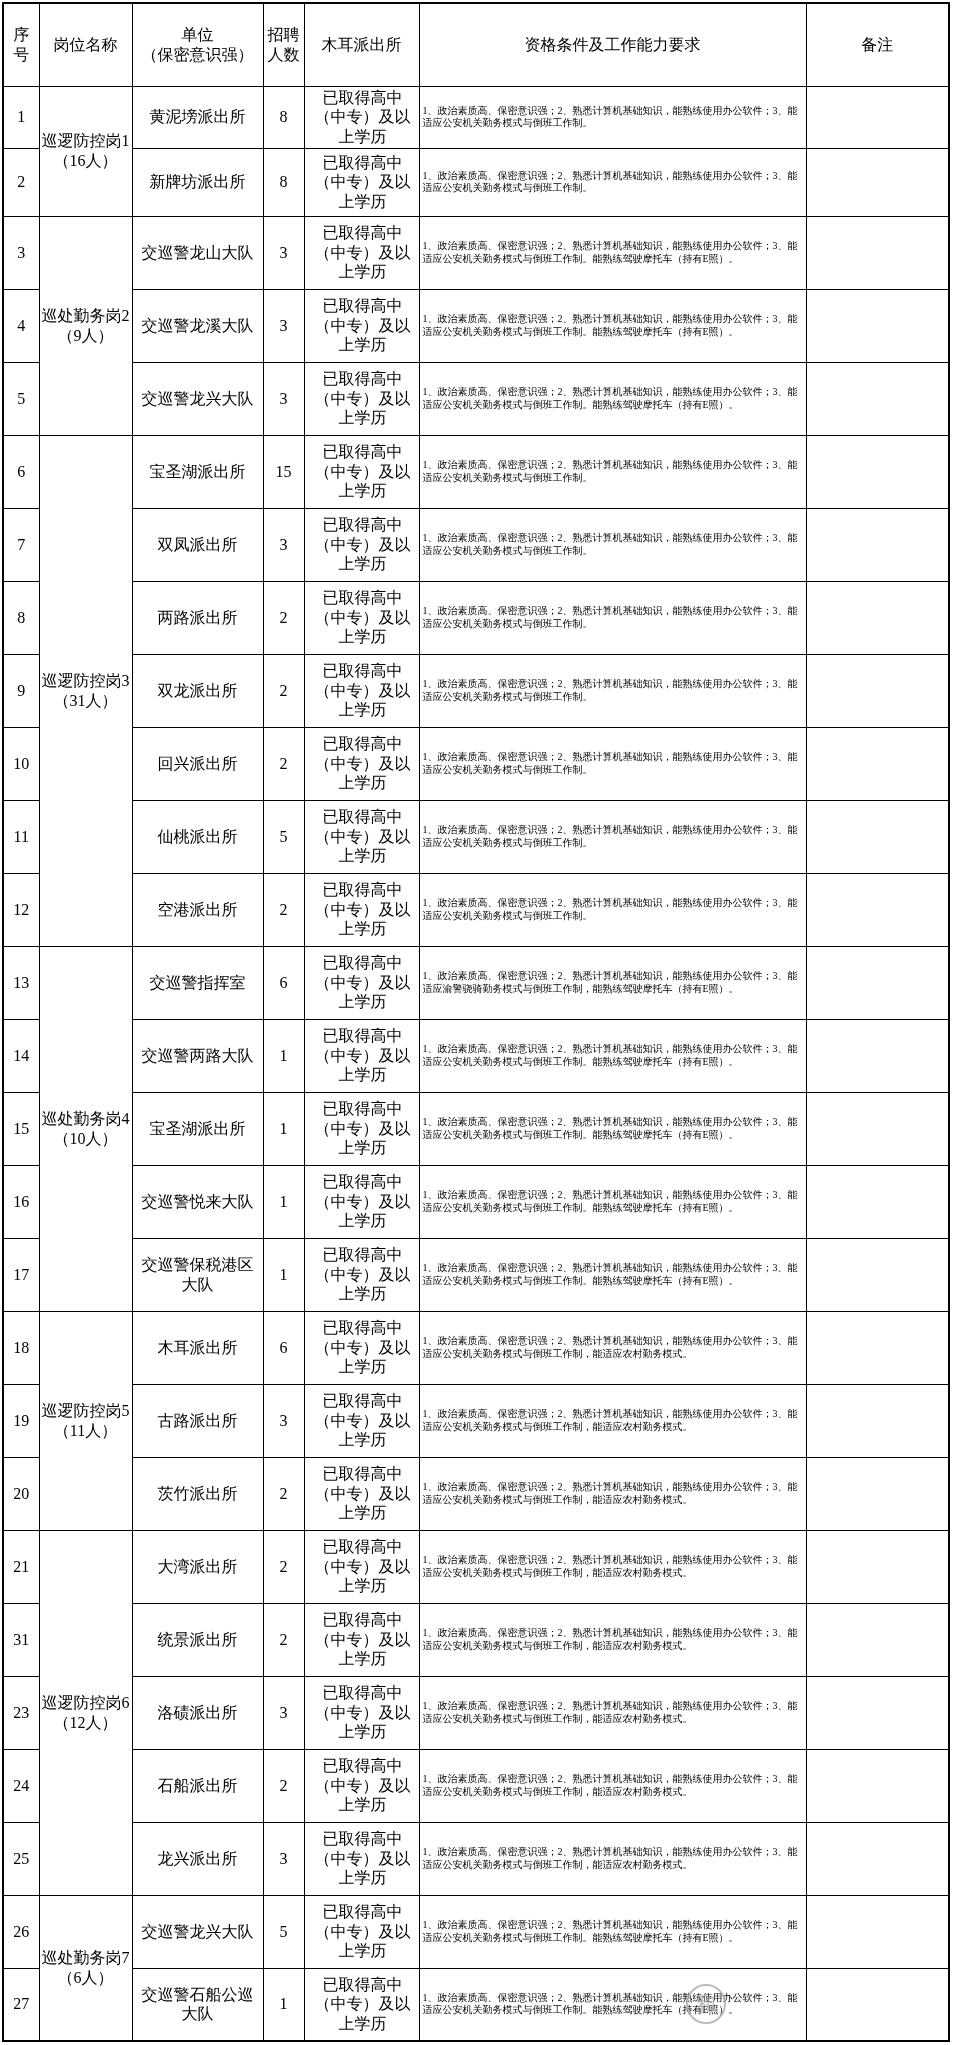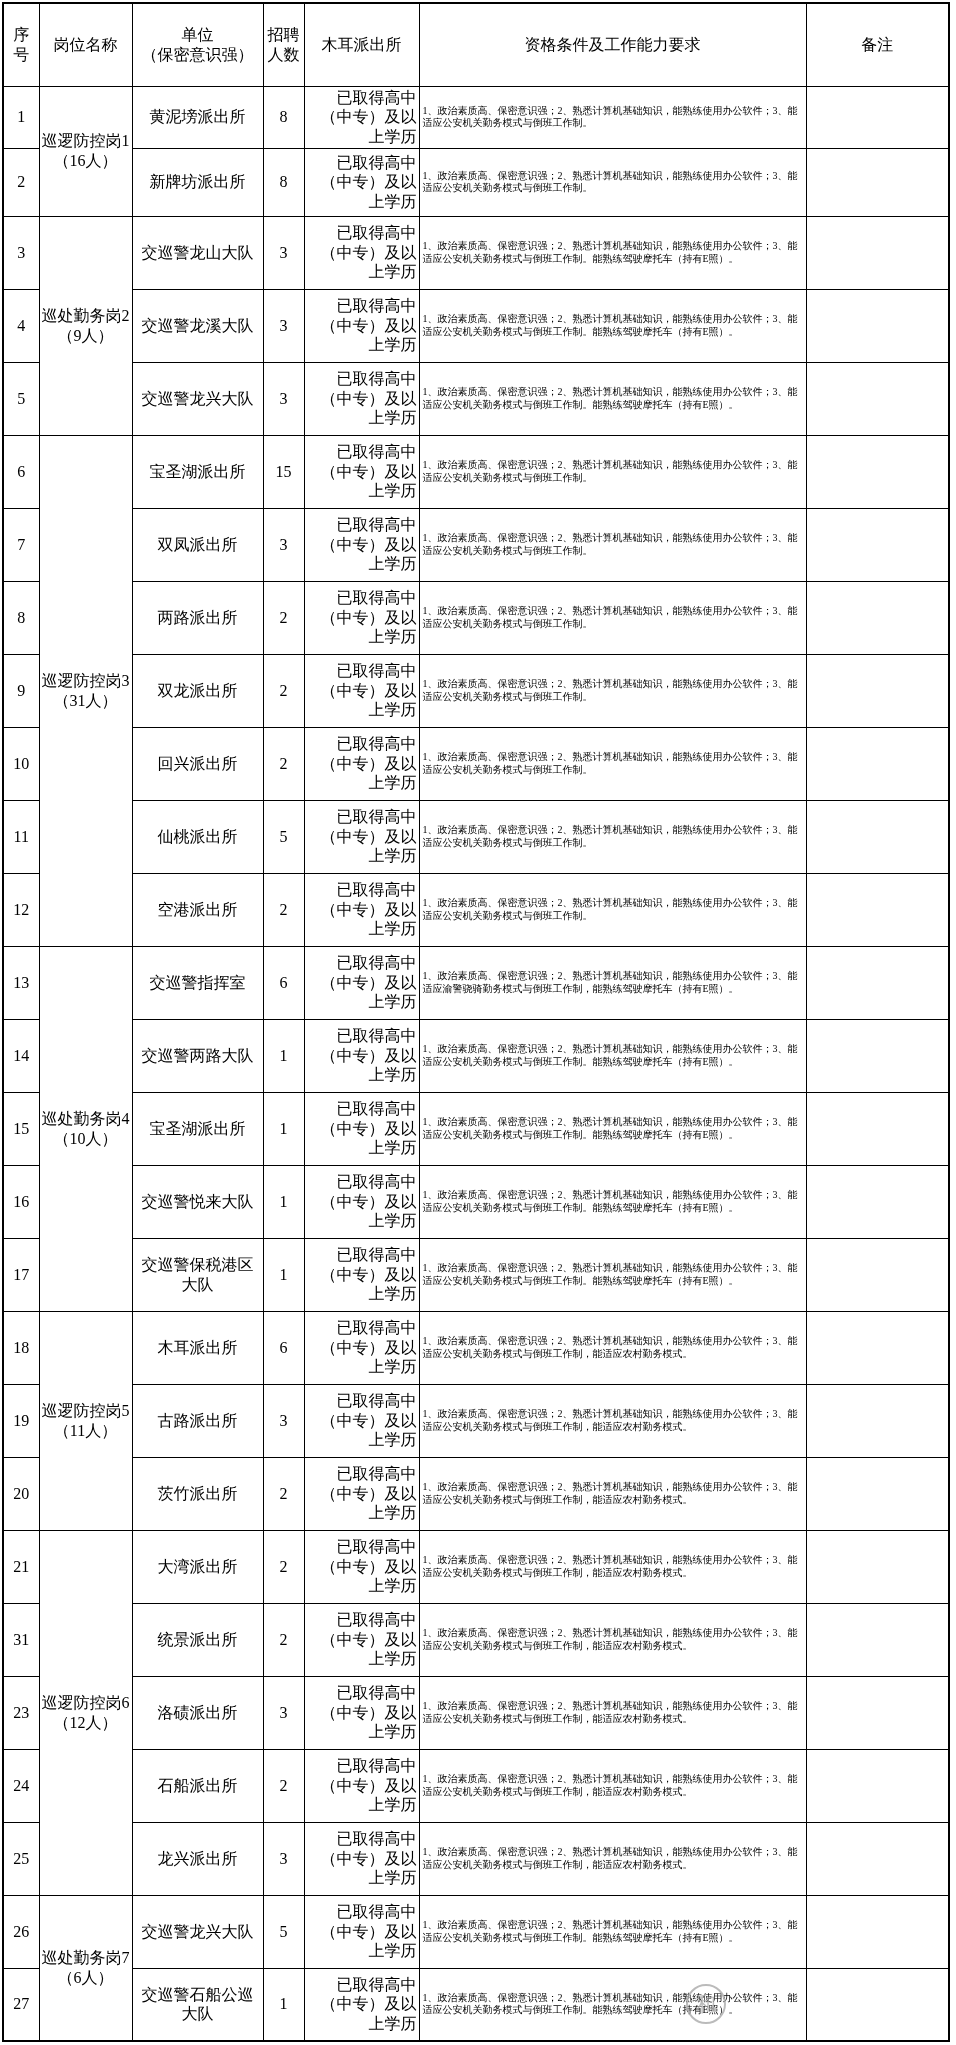--- a/index.html
+++ b/index.html
@@ -34,21 +34,21 @@
   tbody tr:nth-child(1){height:62px;}
   tbody tr:nth-child(2){height:68px;}
   th.hdr{white-space:pre-line;}
   td.cell-group{white-space:pre-line;}
   td.cell-qual{
     text-align:left;
     font-size:10px;
     padding:1px 2px 1px 3px;
   }
   td.cell-edu{
-    text-align:right;
+    text-align:center;
     padding:1px 2px 1px 4px;
   }
   .watermark{
     position:absolute;
     left:686px;top:1984px;
     display:flex;align-items:center;
     color:#a3a3a3;
     opacity:0.8;
     pointer-events:none;
     white-space:nowrap;

